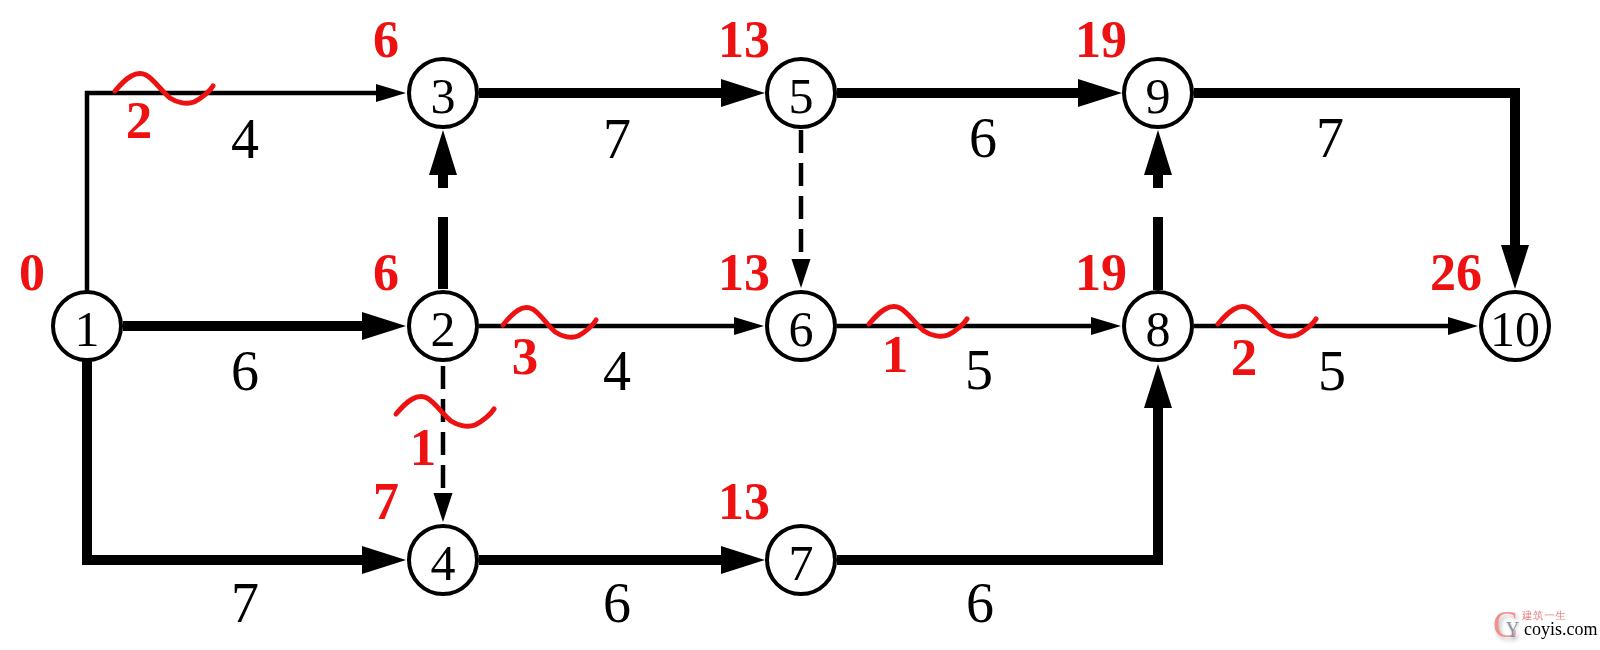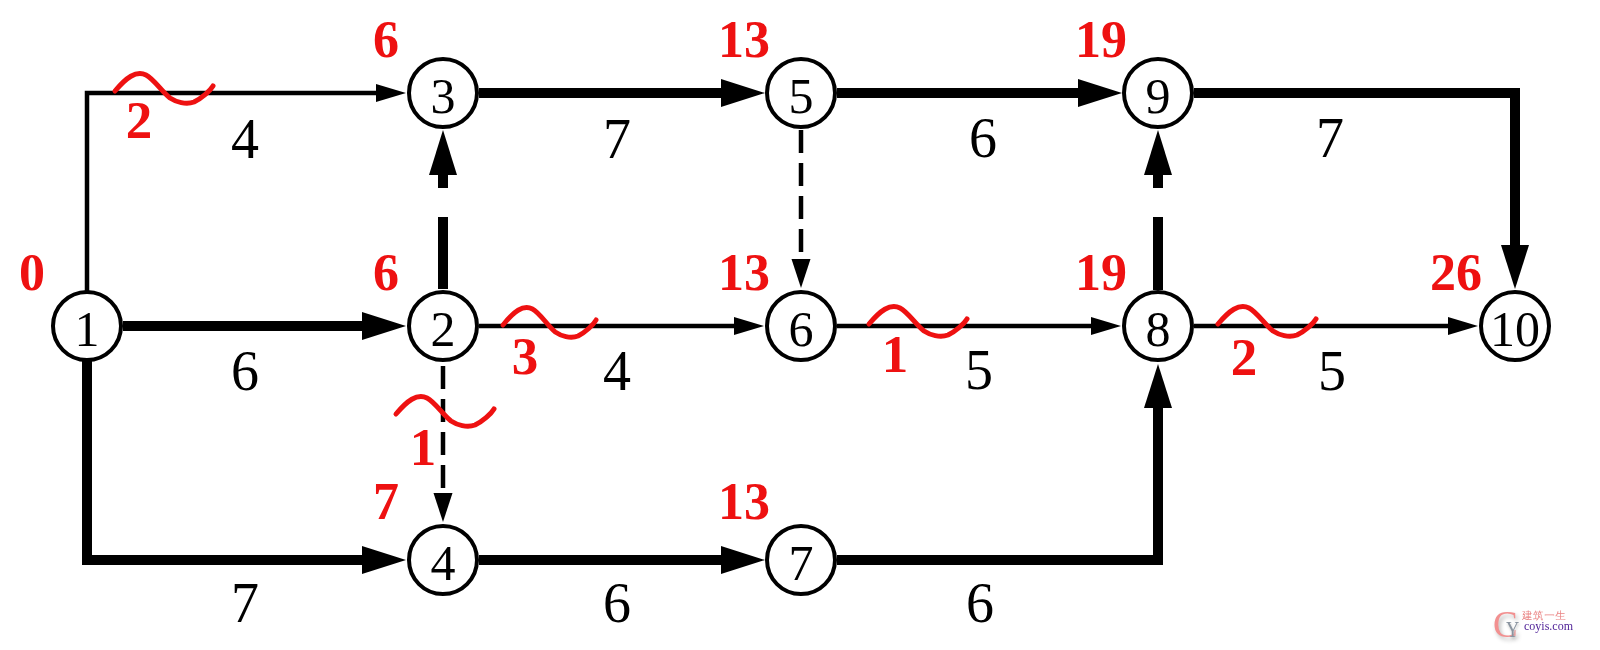--- a/index.html
+++ b/index.html
@@ -5,21 +5,21 @@
 html,body{margin:0;padding:0;background:#ffffff;width:1600px;height:650px;overflow:hidden;}
 svg{display:block;}
 .nodetxt{font-family:"Liberation Serif",serif;font-size:50px;fill:#000;}
 .wt{font-family:"Liberation Serif",serif;font-size:56px;fill:#000;}
 .ev{font-family:"Liberation Serif",serif;font-size:52px;font-weight:bold;fill:#ee1111;}
 .sq{font-family:"Liberation Serif",serif;font-size:53px;font-weight:bold;fill:#ee1111;}
 #wm{position:absolute;left:1490px;top:604px;width:110px;height:44px;font-family:"Liberation Serif",serif;filter:blur(0.4px);}
 #wmC{position:absolute;left:3px;top:-1px;font-size:37px;font-weight:normal;color:#f29090;text-shadow:2px 3px 4px #b5b5b5;}
 #wmY{position:absolute;left:16px;top:13px;font-size:23px;color:#8a94a0;text-shadow:1px 2px 3px #c0c0c0;transform:scaleX(0.8);transform-origin:left top;}
 #wmzh{position:absolute;left:32px;top:5px;font-size:10.5px;color:#ea8484;letter-spacing:0.6px;white-space:nowrap;}
-#wmcom{position:absolute;left:34px;top:15px;font-size:12px;color:#4c1d95;}
+#wmcom{position:absolute;left:34px;top:15px;font-size:18px;color:#000000;}
 </style>
 </head>
 <body>
 <svg width="1600" height="650" viewBox="0 0 1600 650">
 <g stroke="#000" fill="none">
 
   <polyline points="87,291 87,93 378,93" stroke-width="4.5"></polyline>
   <line x1="479" y1="326" x2="736" y2="326" stroke-width="4.5"></line>
   <line x1="837" y1="326" x2="1093" y2="326" stroke-width="4.5"></line>
   <line x1="1194" y1="326" x2="1450" y2="326" stroke-width="4.5"></line>

